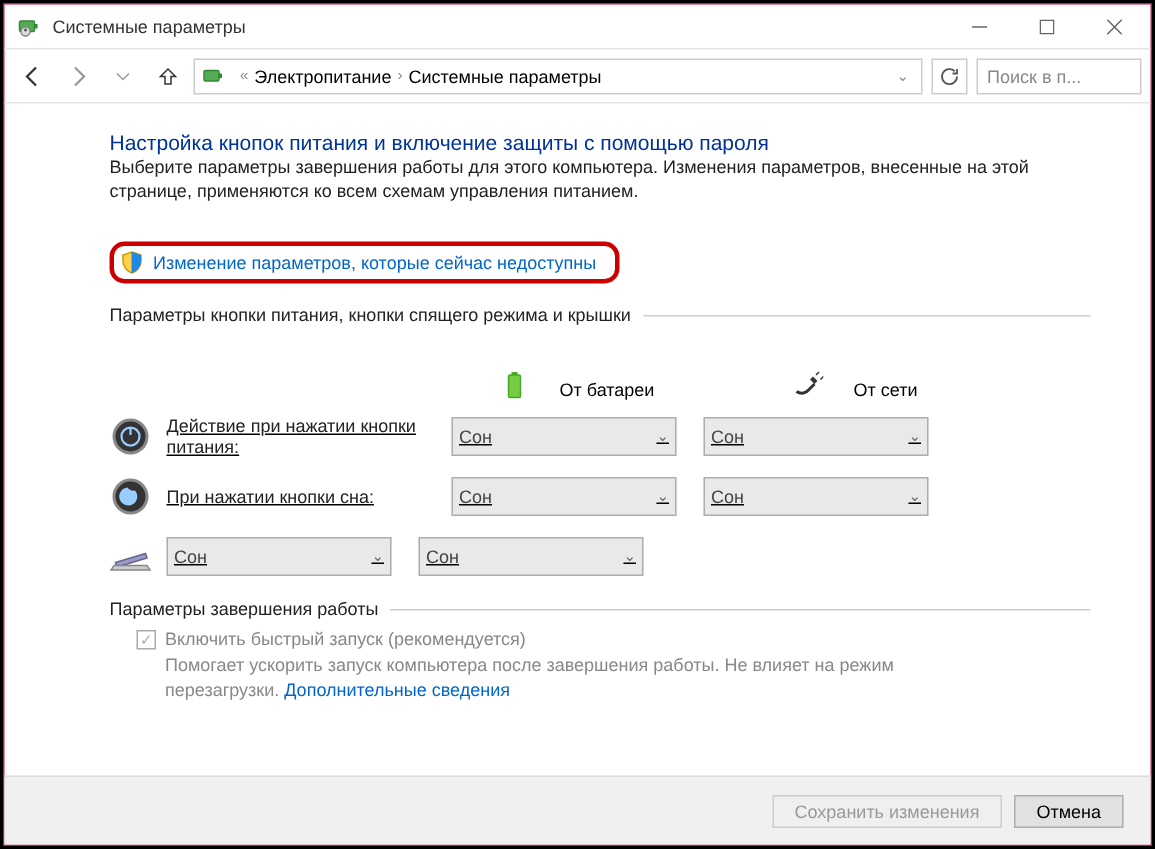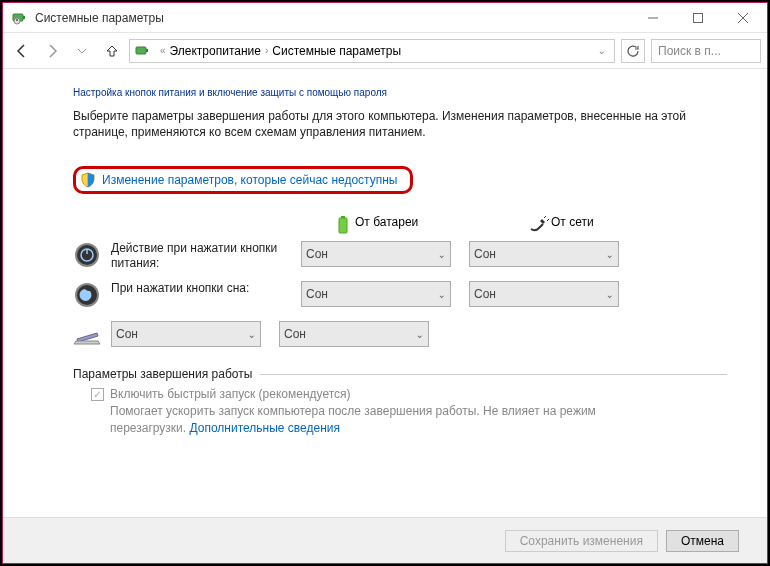--- a/index.html
+++ b/index.html
@@ -18,46 +18,46 @@
   .nav-btn { width: 26px; height: 26px; display: flex; align-items: center; justify-content: center; color: #999; }
   .nav-btn.enabled { color: #333; }
   .breadcrumb { flex: 1; height: 24px; border: 1px solid #ccc; display: flex; align-items: center; padding: 0 4px; background: #fff; }
   .bc-icon { width: 16px; height: 16px; margin-right: 6px; }
   .bc-sep { color: #888; margin: 0 4px; font-size: 10px; }
   .bc-refresh { width: 24px; height: 24px; border: 1px solid #ccc; display: flex; align-items: center; justify-content: center; margin-left: 2px; }
   .searchbox { width: 110px; height: 24px; border: 1px solid #ccc; display: flex; align-items: center; padding: 0 6px; color: #888; margin-left: 2px; }
 
   
   .content { flex: 1; padding: 18px 40px 0 70px; overflow: hidden; position: relative; }
-  .heading { color: #003399; font-size: 10px; margin-bottom: 10px; }
+  .heading { color: #003399; font-size: 14px; }
   .intro { color: #222; margin-bottom: 26px; line-height: 1.35; max-width: 620px; }
-  .change-link-wrap { display: inline-flex; align-items: center; border: 3px solid #c00; border-radius: 10px; padding: 3px 12px 3px 4px; margin-bottom: 21px; }
+  .change-link-wrap { display: inline-flex; align-items: center; border: 3px solid #c00; border-radius: 10px; padding: 3px 12px 3px 4px; margin-bottom: 10px; }
   .shield { width: 16px; height: 16px; margin-right: 6px; }
   .link { color: #0066cc; cursor: pointer; }
 
   .section-label { color: #222; display: flex; align-items: center; margin: 4px 0 6px; }
   .section-label .line { flex: 1; height: 1px; background: #ccc; margin-left: 8px; }
 
   .col-headers { display: flex; align-items: center; margin-left: 260px; gap: 46px; margin-bottom: 6px; }
-  .col-h { display: flex; align-items: flex-start; gap: 2px; width: 150px; }
+  .col-h { display: flex; align-items: flex-end; gap: 20px; width: 150px; margin-top: 24px; }
   .battery-ico, .plug-ico { width: 20px; height: 20px; }
 
-  .row { display: flex; min-height: 36px; margin-bottom: 4px; }
+  .row { display: flex; align-items: center; min-height: 36px; margin-bottom: 4px; text-decoration: underline; }
   .row-ico { width: 28px; height: 28px; margin-right: 10px; flex-shrink: 0; }
   .row-label { width: 190px; color: #222; line-height: 1.2; }
   .combo { width: 150px; height: 22px; border: 1px solid #adadad; background: #e9e9e9; display: flex; align-items: center; justify-content: space-between; padding: 12px 4px; margin-right: 18px; color: #444; }
   .combo .chev { font-size: 10px; color: #666; }
 
   .shutdown-sec { margin-top: 10px; }
   .chk-row { display: flex; align-items: flex-start; margin: 6px 0 2px 18px; gap: 6px; color: #888; }
   .chk { width: 13px; height: 13px; border: 1px solid #aaa; flex-shrink: 0; display: flex; align-items: center; justify-content: center; color: #aaa; font-size: 10px; margin-top: 1px; }
   .chk-desc { margin-left: 37px; color: #888; max-width: 560px; line-height: 1.35; }
 
   
-  .footer { height: 46px; border-top: 1px solid #ddd; background: #f0f0f0; display: flex; align-items: center; justify-content: flex-end; padding: 0 28px; gap: 8px; }
+  .footer { height: 46px; border-top: 1px solid #ddd; background: #f0f0f0; display: flex; align-items: center; justify-content: flex-end; padding: 0 18px; gap: 8px; }
   .btn { height: 22px; padding: 0 14px; border: 1px solid #adadad; background: #e1e1e1; display: flex; align-items: center; }
   .btn.disabled { color: #999; background: #efefef; border-color: #ccc; }
 </style>
 </head>
 <body>
 
 <div class="window">
 
   <div class="titlebar">
     <svg class="app-icon" viewBox="0 0 16 16">
@@ -133,20 +133,24 @@
 
     <div class="change-link-wrap">
       <svg class="shield" viewBox="0 0 16 16">
           <path d="M8 1l6 2v4c0 4-3 7-6 8-3-1-6-4-6-8V3z" fill="#ffd24a" stroke="#c90"></path>
           <path d="M8 1v14" stroke="#06c" stroke-width="0.5"></path>
           <path d="M8 1l6 2v4c0 4-3 7-6 8z" fill="#1e88e5"></path>
         </svg>
       <span class="link">Изменение параметров, которые сейчас недоступны</span>
     </div>
 
+    <div class="section-label">
+      <span>Параметры кнопки питания, кнопки спящего режима и крышки</span>
+        <div class="line"></div>
+    </div>
 
     <div class="col-headers">
       <div class="col-h">
         <svg class="battery-ico" viewBox="0 0 20 20">
             <rect x="6" y="3" width="8" height="15" rx="1" fill="#7c4" stroke="#4a2"></rect>
             <rect x="8" y="1" width="4" height="2" fill="#4a2"></rect>
           </svg>
         <span>От батареи</span>
       </div>
       <div class="col-h">

